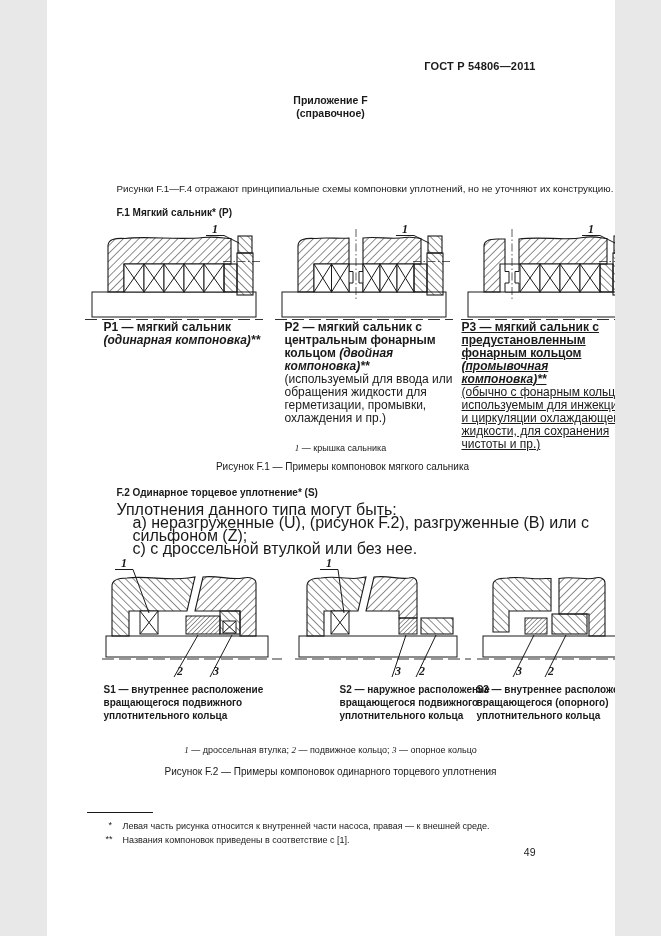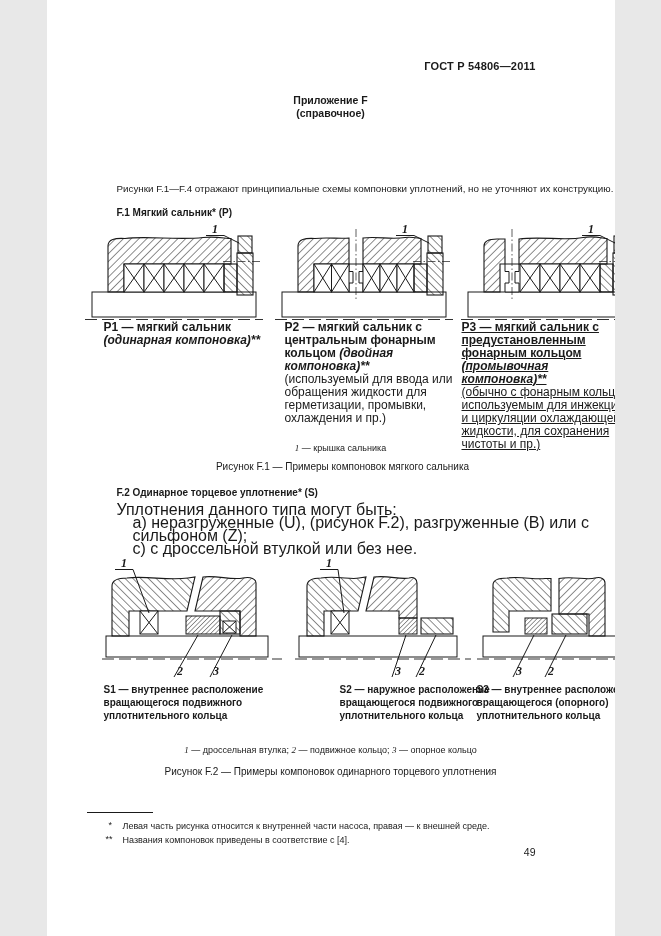--- a/index.html
+++ b/index.html
@@ -277,19 +277,19 @@
   <div class="abs figcap" style="top:766px;">Рисунок F.2 — Примеры компоновок одинарного торцевого уплотнения</div>
 
   <div class="abs fnrule"></div>
   <div class="abs fn">
     <div class="fnrow">
       <span class="mk">*</span>
       <span>Левая часть рисунка относится к внутренней части насоса, правая — к внешней среде.</span>
     </div>
     <div class="fnrow second">
       <span class="mk">**</span>
-      <span>Названия компоновок приведены в соответствие с [4].</span>
+      <span>Названия компоновок приведены в соответствие с [1].</span>
     </div>
   </div>
 
   <div class="abs pagenum">49</div>
 
 </div>
 
 </body></html>

